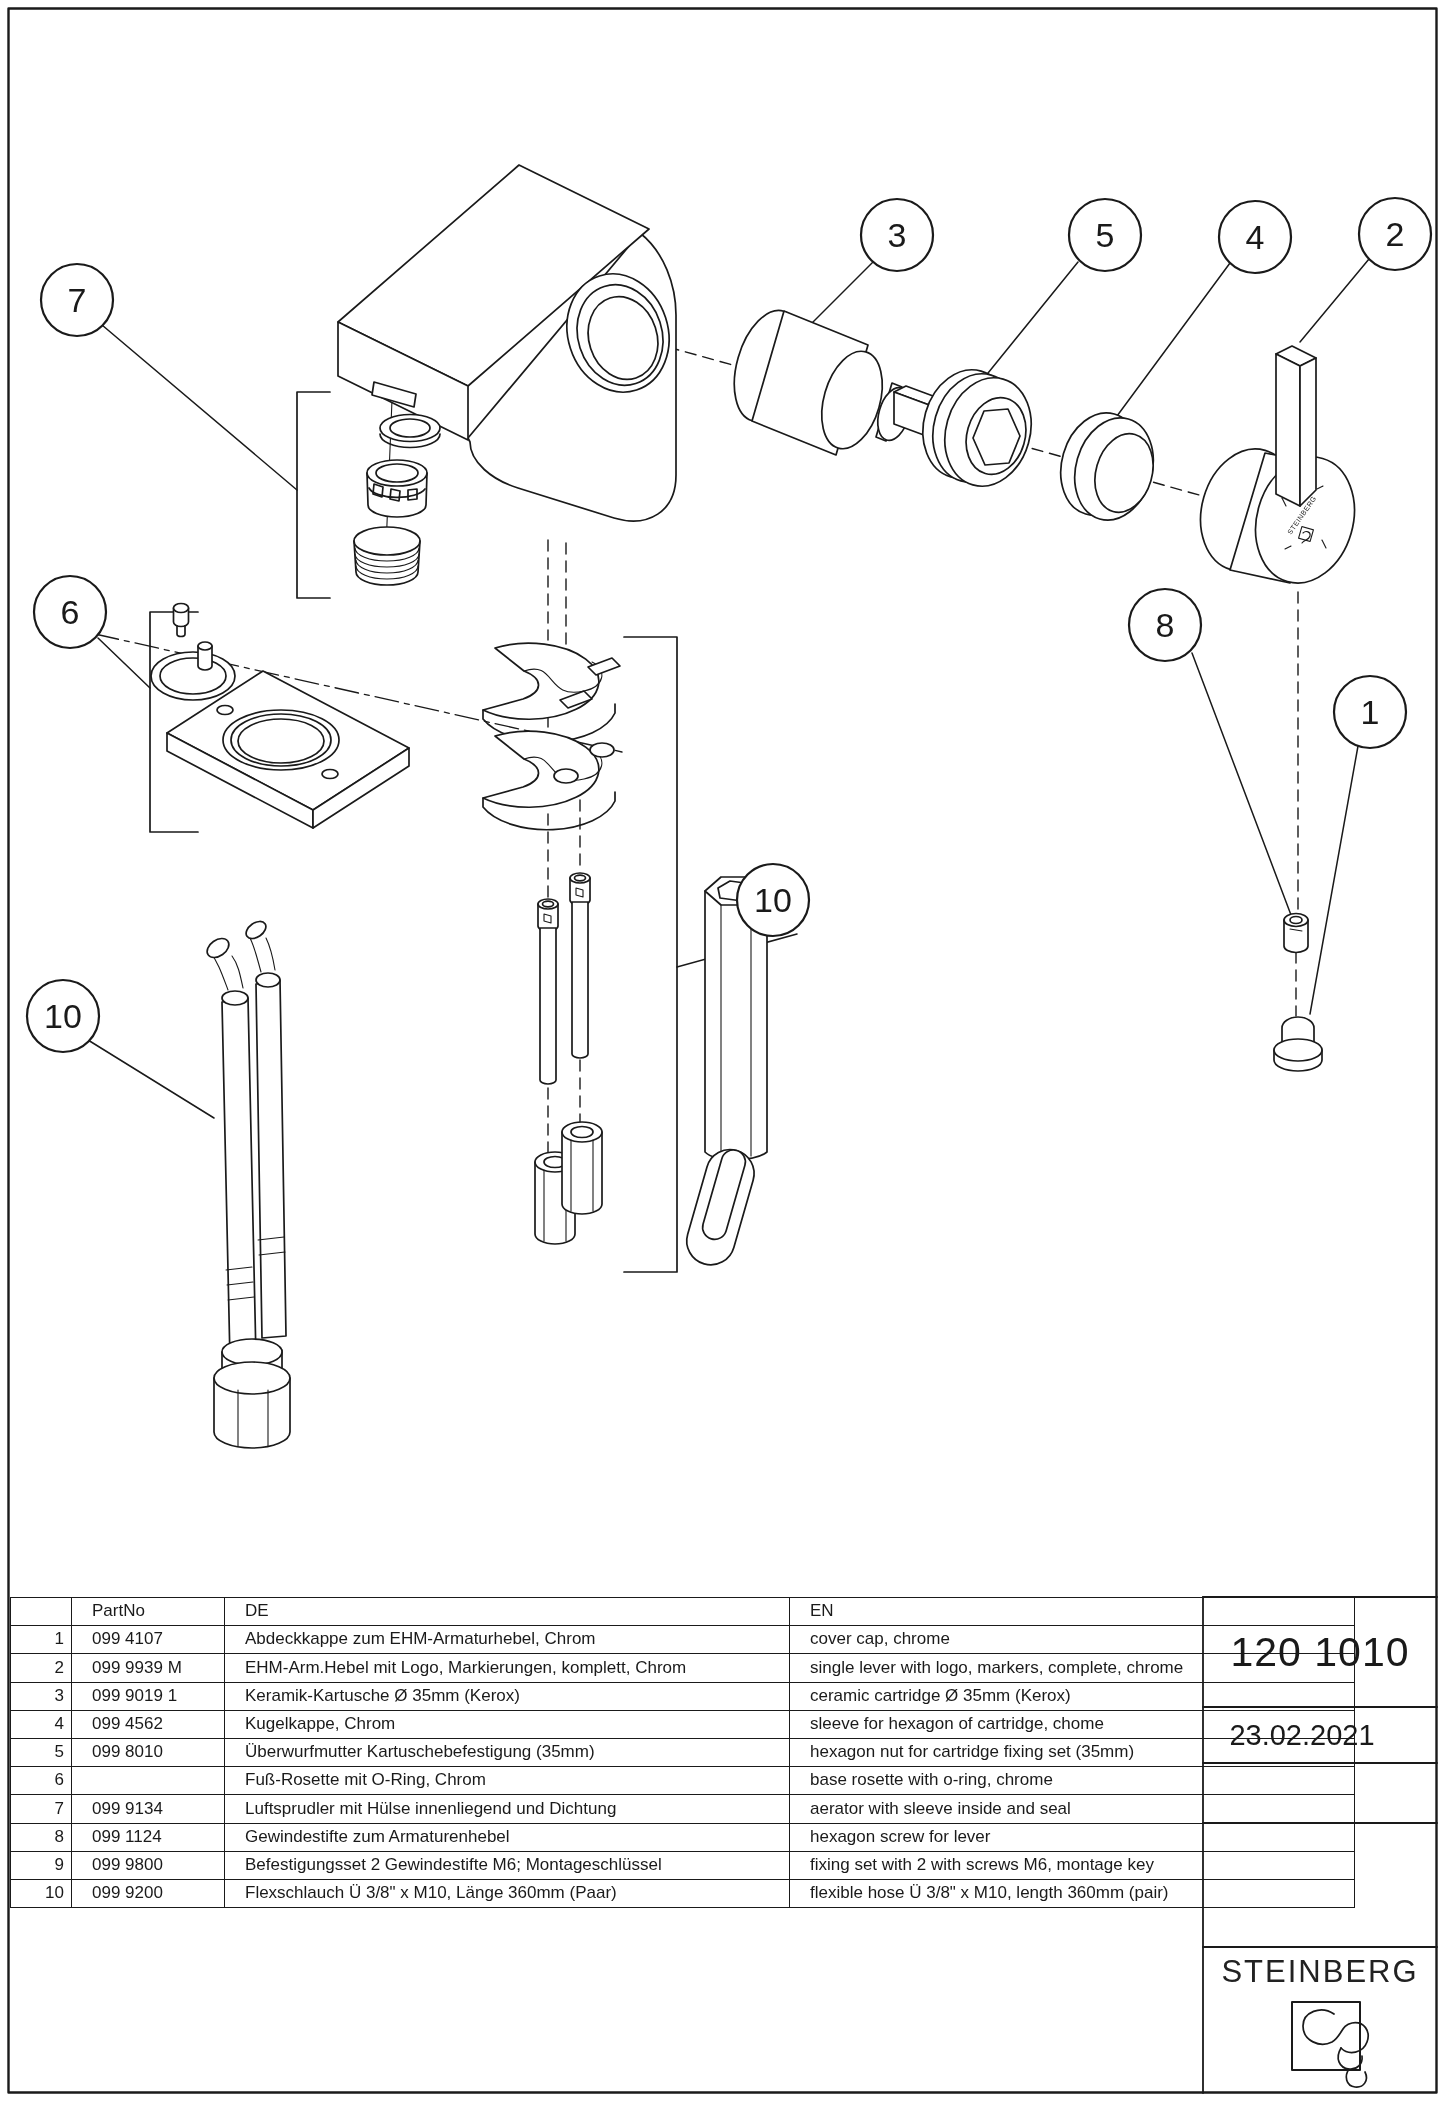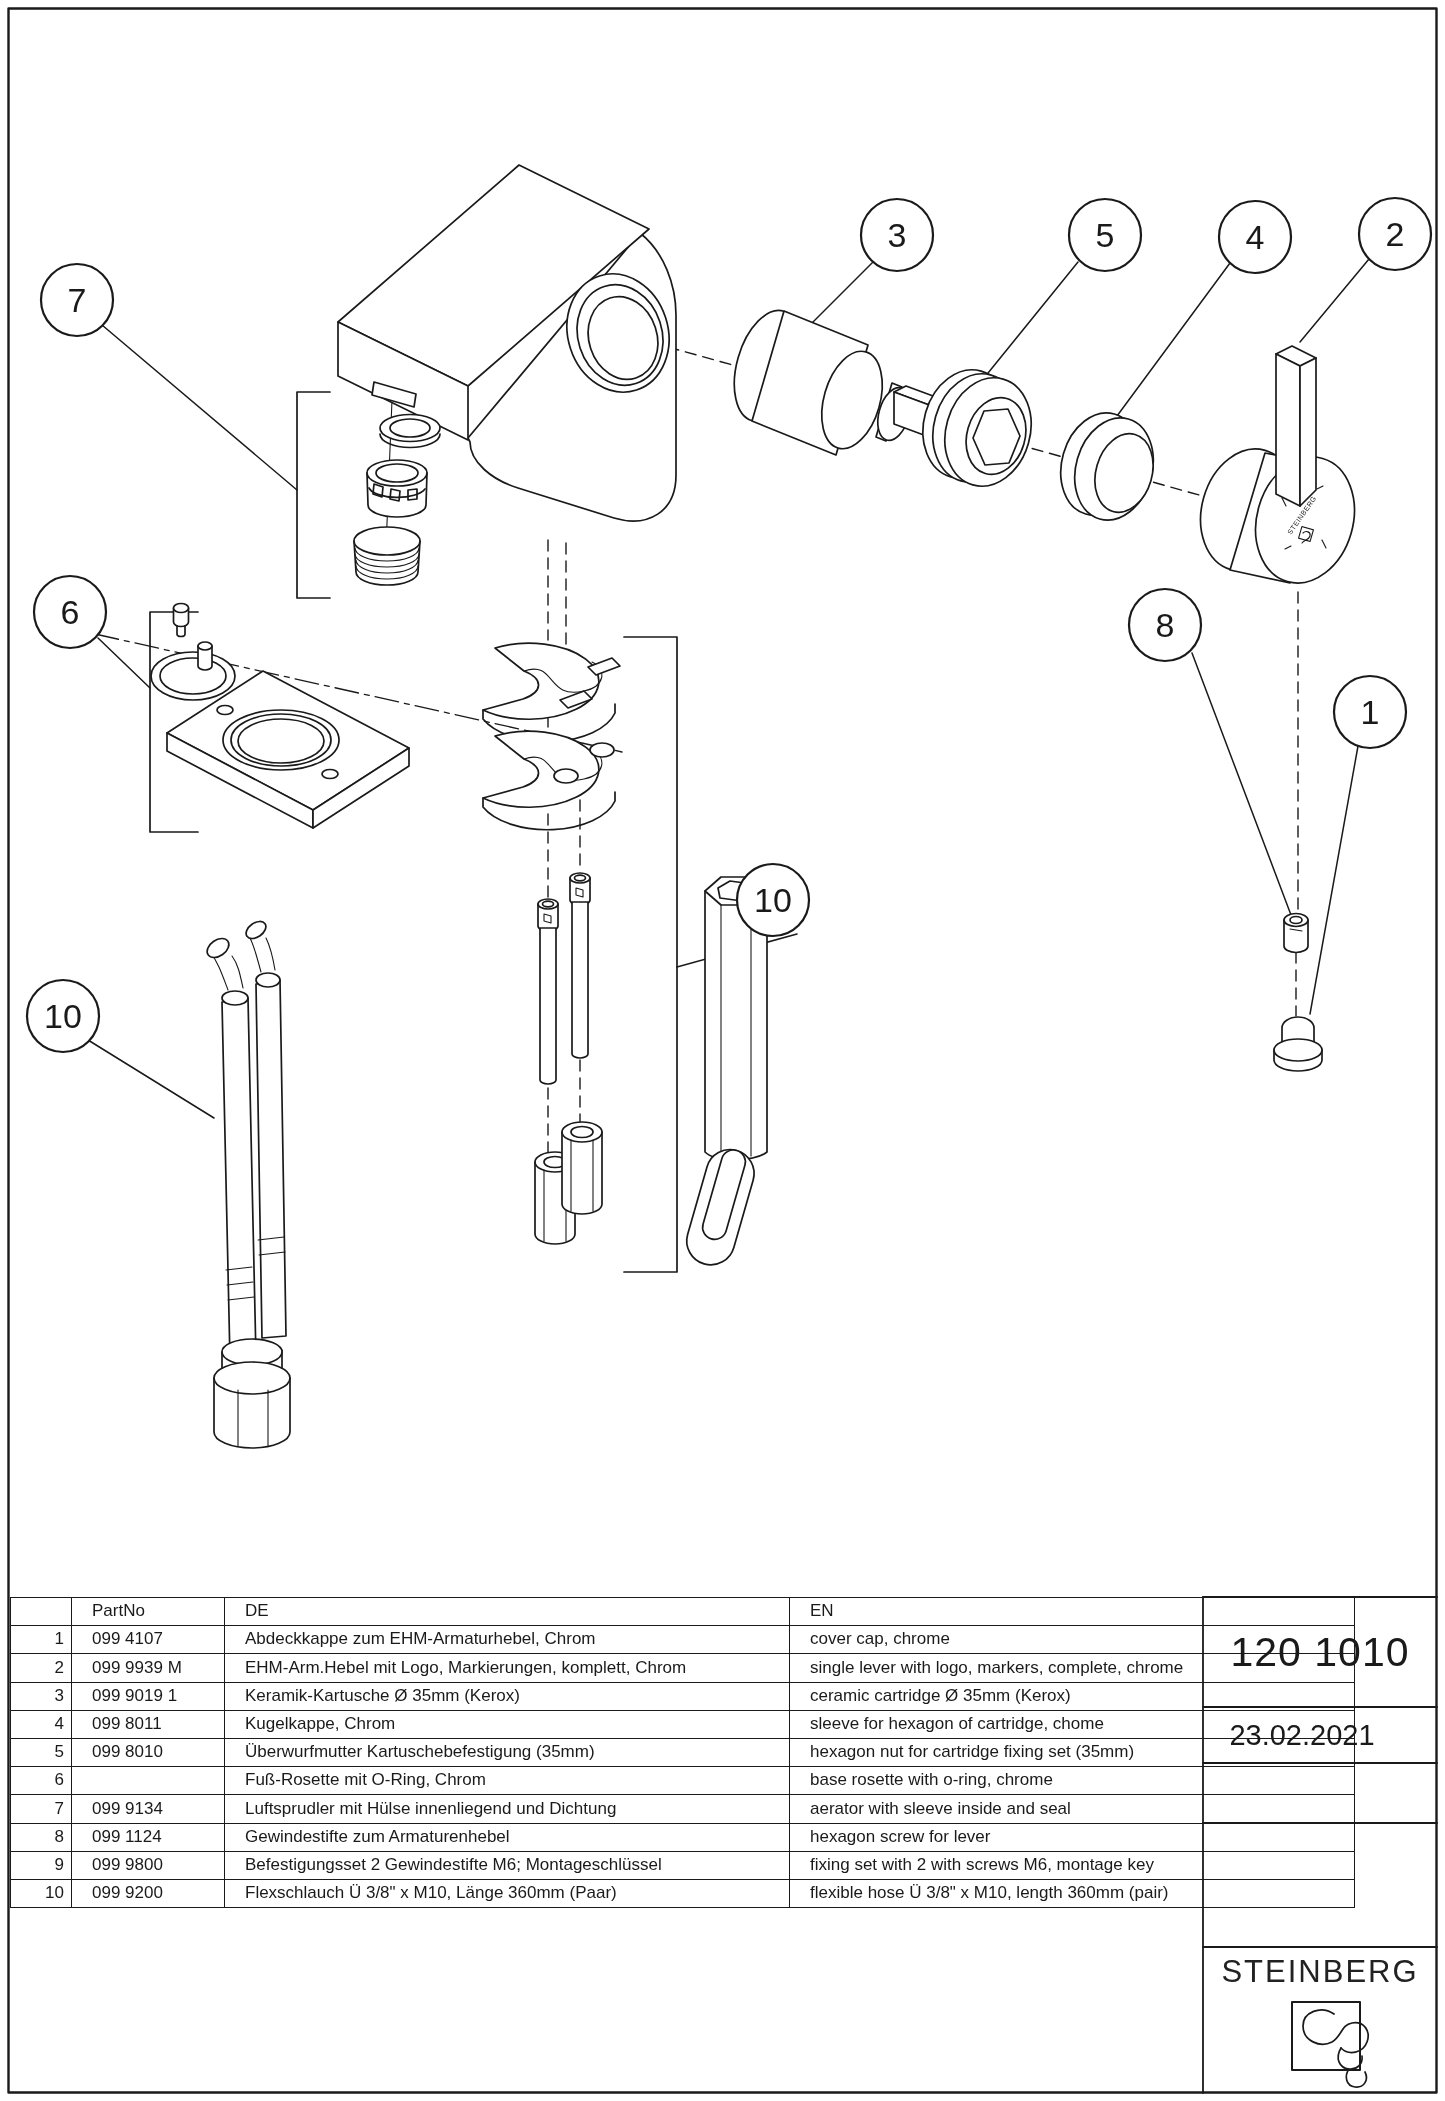--- a/index.html
+++ b/index.html
@@ -368,21 +368,21 @@
         <td class="c-en">single lever with logo, markers, complete, chrome</td>
       </tr>
       <tr>
         <td class="c-num">3</td>
         <td class="c-part">099 9019 1</td>
         <td class="c-de">Keramik-Kartusche Ø 35mm (Kerox)</td>
         <td class="c-en">ceramic cartridge Ø 35mm (Kerox)</td>
       </tr>
       <tr>
         <td class="c-num">4</td>
-        <td class="c-part">099 8011</td>
+        <td class="c-part">099 4562</td>
         <td class="c-de">Kugelkappe, Chrom</td>
         <td class="c-en">sleeve for hexagon of cartridge, chome</td>
       </tr>
       <tr>
         <td class="c-num">5</td>
         <td class="c-part">099 8010</td>
         <td class="c-de">Überwurfmutter Kartuschebefestigung (35mm)</td>
         <td class="c-en">hexagon nut for cartridge fixing set (35mm)</td>
       </tr>
       <tr>

